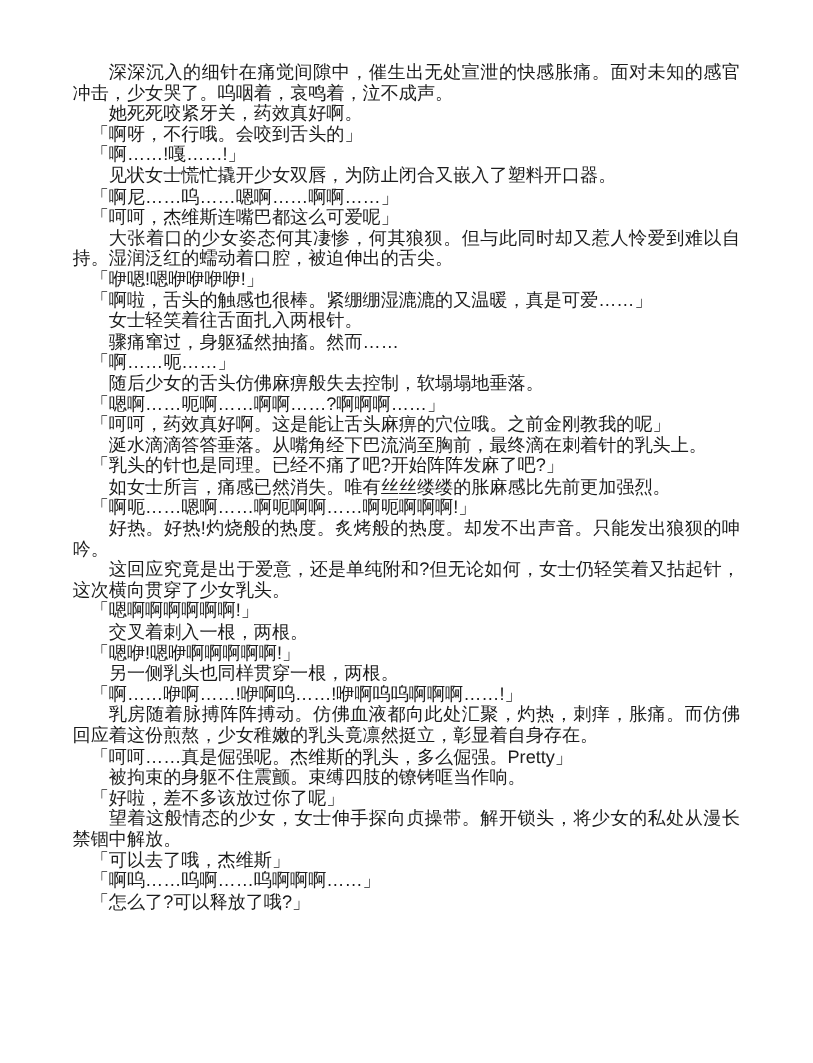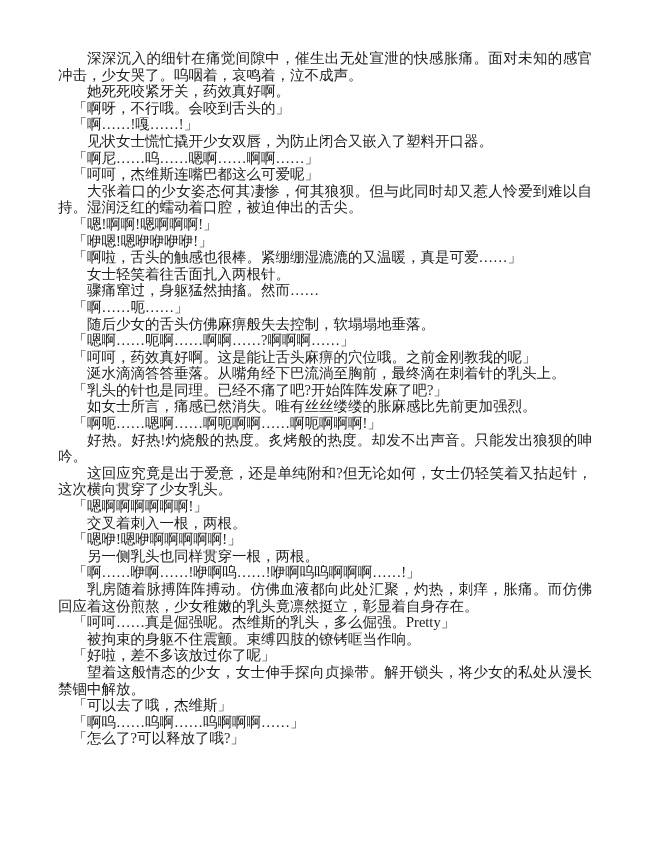--- a/index.html
+++ b/index.html
@@ -15,21 +15,21 @@
   .page {
     box-sizing: border-box;
     width: 650px;
     height: 850px;
     background: #ffffff;
     padding: 50px 58px 0 58px;
   }
   .text-column {
     width: 534px;
     color: #1c1c1c;
-    font-family: Liberation Serif, serif;
+    font-family: Liberation Sans, sans-serif;
     font-size: 14.5px;
     line-height: 16.6px;
     text-align: justify;
     letter-spacing: 0;
   }
   .para {
     margin: 0;
     padding: 0;
     word-break: break-all;
   }
@@ -42,21 +42,20 @@
 <div class="page">
   <div class="text-column">
     <p class="para narrative">深深沉入的细针在痛觉间隙中，催生出无处宣泄的快感胀痛。面对未知的感官冲击，少女哭了。呜咽着，哀鸣着，泣不成声。</p>
     <p class="para narrative">她死死咬紧牙关，药效真好啊。</p>
     <p class="para dialogue">「啊呀，不行哦。会咬到舌头的」</p>
     <p class="para dialogue">「啊……!嘎……!」</p>
     <p class="para narrative">见状女士慌忙撬开少女双唇，为防止闭合又嵌入了塑料开口器。</p>
     <p class="para dialogue">「啊尼……呜……嗯啊……啊啊……」</p>
     <p class="para dialogue">「呵呵，杰维斯连嘴巴都这么可爱呢」</p>
     <p class="para narrative">大张着口的少女姿态何其凄惨，何其狼狈。但与此同时却又惹人怜爱到难以自持。湿润泛红的蠕动着口腔，被迫伸出的舌尖。</p>
-    <p class="para dialogue">「嗯!啊啊!嗯啊啊啊!」</p>
     <p class="para dialogue">「咿嗯!嗯咿咿咿咿!」</p>
     <p class="para dialogue">「啊啦，舌头的触感也很棒。紧绷绷湿漉漉的又温暖，真是可爱……」</p>
     <p class="para narrative">女士轻笑着往舌面扎入两根针。</p>
     <p class="para narrative">骤痛窜过，身躯猛然抽搐。然而……</p>
     <p class="para dialogue">「啊……呃……」</p>
     <p class="para narrative">随后少女的舌头仿佛麻痹般失去控制，软塌塌地垂落。</p>
     <p class="para dialogue">「嗯啊……呃啊……啊啊……?啊啊啊……」</p>
     <p class="para dialogue">「呵呵，药效真好啊。这是能让舌头麻痹的穴位哦。之前金刚教我的呢」</p>
     <p class="para narrative">涎水滴滴答答垂落。从嘴角经下巴流淌至胸前，最终滴在刺着针的乳头上。</p>
     <p class="para dialogue">「乳头的针也是同理。已经不痛了吧?开始阵阵发麻了吧?」</p>

